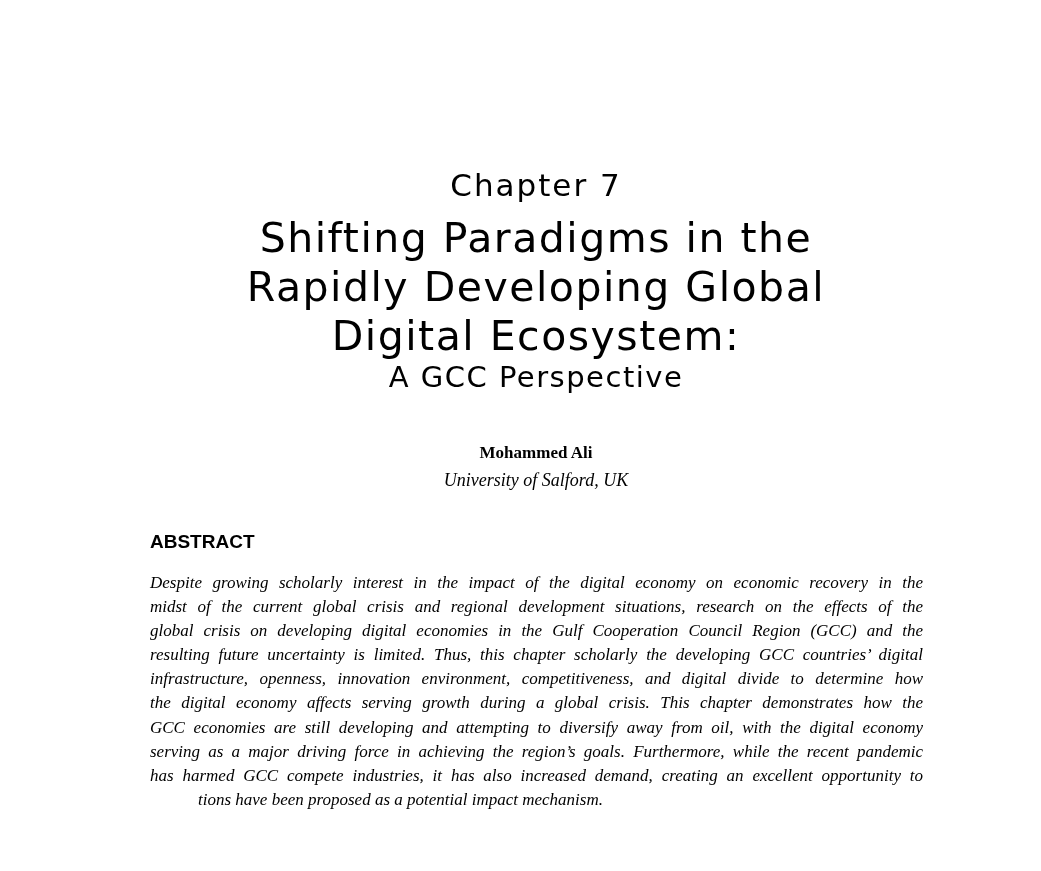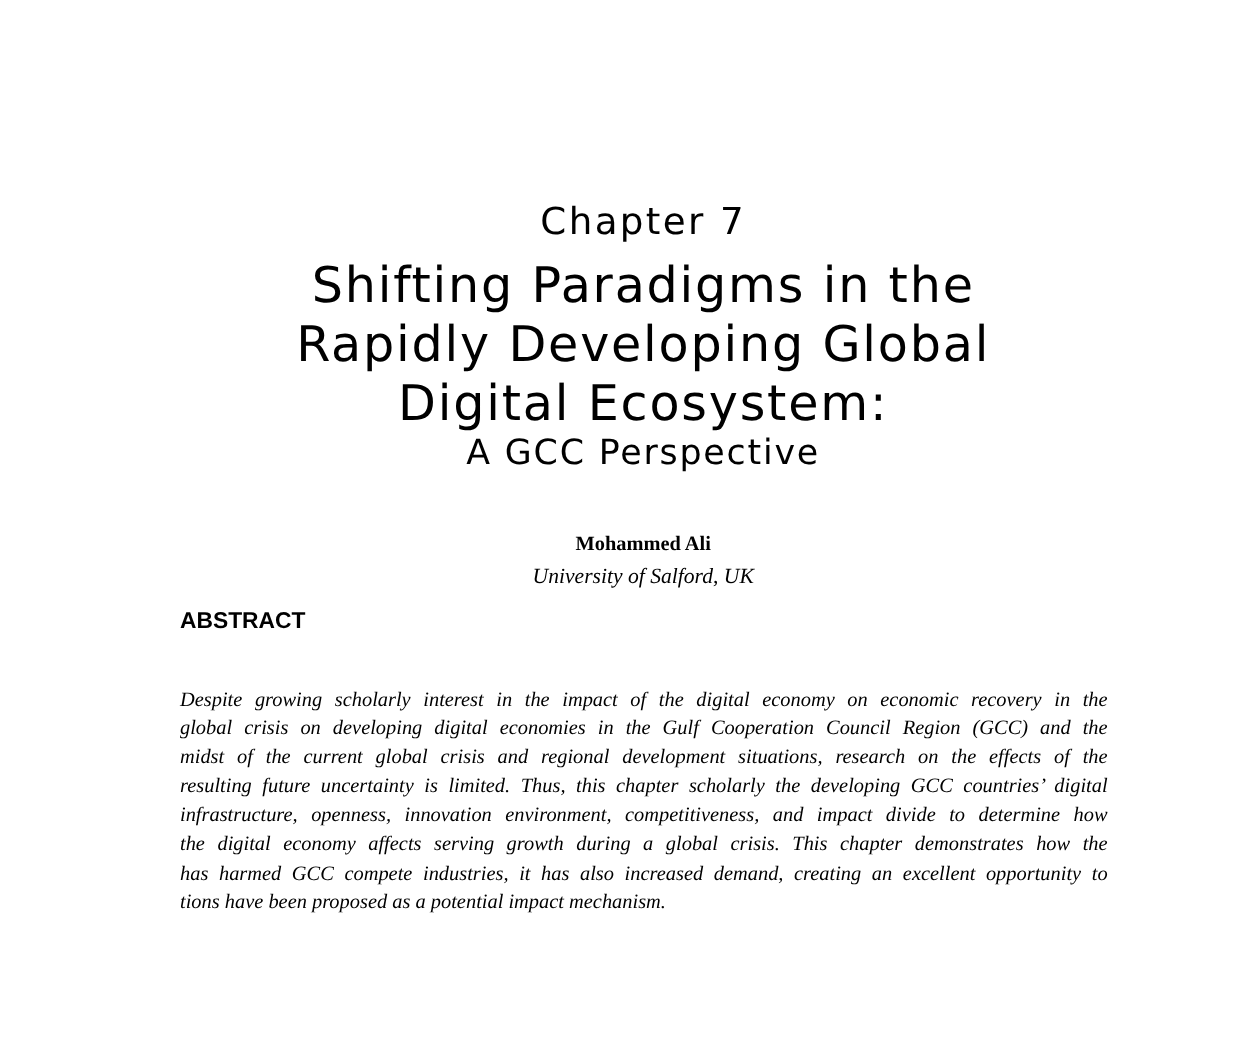--- a/index.html
+++ b/index.html
@@ -18,29 +18,29 @@
   }
   .author {
     position: absolute; left: 0; width: 1072px; top: 442px; text-align: center;
     font-family: "Liberation Serif", serif; font-weight: bold; font-size: 17px; line-height: 22px;
   }
   .affiliation {
     position: absolute; left: 0; width: 1072px; top: 469px; text-align: center;
     font-family: "Liberation Serif", serif; font-style: italic; font-size: 18px; line-height: 22px;
   }
   .abstract-heading {
-    position: absolute; left: 150px; top: 506px;
+    position: absolute; left: 150px; top: 530px;
     font-family: "Liberation Sans", sans-serif; font-weight: bold; font-size: 19px; line-height: 24px;
   }
   .abstract-body {
     position: absolute; left: 150px; top: 571px; width: 773px;
     font-family: "Liberation Serif", serif; font-style: italic; font-size: 17px; line-height: 24.1px;
   }
   .abstract-line { display: block; white-space: nowrap; text-align: justify; text-align-last: justify; }
-  .abstract-line.last { text-align-last: left; }
+  .abstract-line.last { text-align-last: left; margin-left: 48px; }
 </style>
 </head>
 <body>
 
 <div class="chapter-label">Chapter  7</div>
 
 <div class="title">
   <div>Shifting Paradigms in the</div>
   <div>Rapidly Developing Global</div>
   <div>Digital Ecosystem:</div>
@@ -48,20 +48,22 @@
 
 <div class="subtitle">A GCC Perspective</div>
 
 <div class="author">Mohammed Ali</div>
 <div class="affiliation">University of Salford, UK</div>
 
 <div class="abstract-heading">ABSTRACT</div>
 
 <div class="abstract-body">
   <span class="abstract-line">Despite growing scholarly interest in the impact of the digital economy on economic recovery in the</span>
+  <span class="abstract-line">midst of the current global crisis and regional development situations, research on the effects of the</span>
   <span class="abstract-line">global crisis on developing digital economies in the Gulf Cooperation Council Region (GCC) and the</span>
-  <span class="abstract-line">midst of the current global crisis and regional development situations, research on the effects of the</span>
   <span class="abstract-line">resulting future uncertainty is limited. Thus, this chapter scholarly the developing GCC countries’ digital</span>
-  <span class="abstract-line">infrastructure, openness, innovation environment, competitiveness, and impact divide to determine how</span>
+  <span class="abstract-line">infrastructure, openness, innovation environment, competitiveness, and digital divide to determine how</span>
   <span class="abstract-line">the digital economy affects serving growth during a global crisis. This chapter demonstrates how the</span>
+  <span class="abstract-line">GCC economies are still developing and attempting to diversify away from oil, with the digital economy</span>
+  <span class="abstract-line">serving as a major driving force in achieving the region’s goals. Furthermore, while the recent pandemic</span>
   <span class="abstract-line">has harmed GCC compete industries, it has also increased demand, creating an excellent opportunity to</span>
   <span class="abstract-line last">tions have been proposed as a potential impact mechanism.</span>
 </div>
 
 </body></html>

